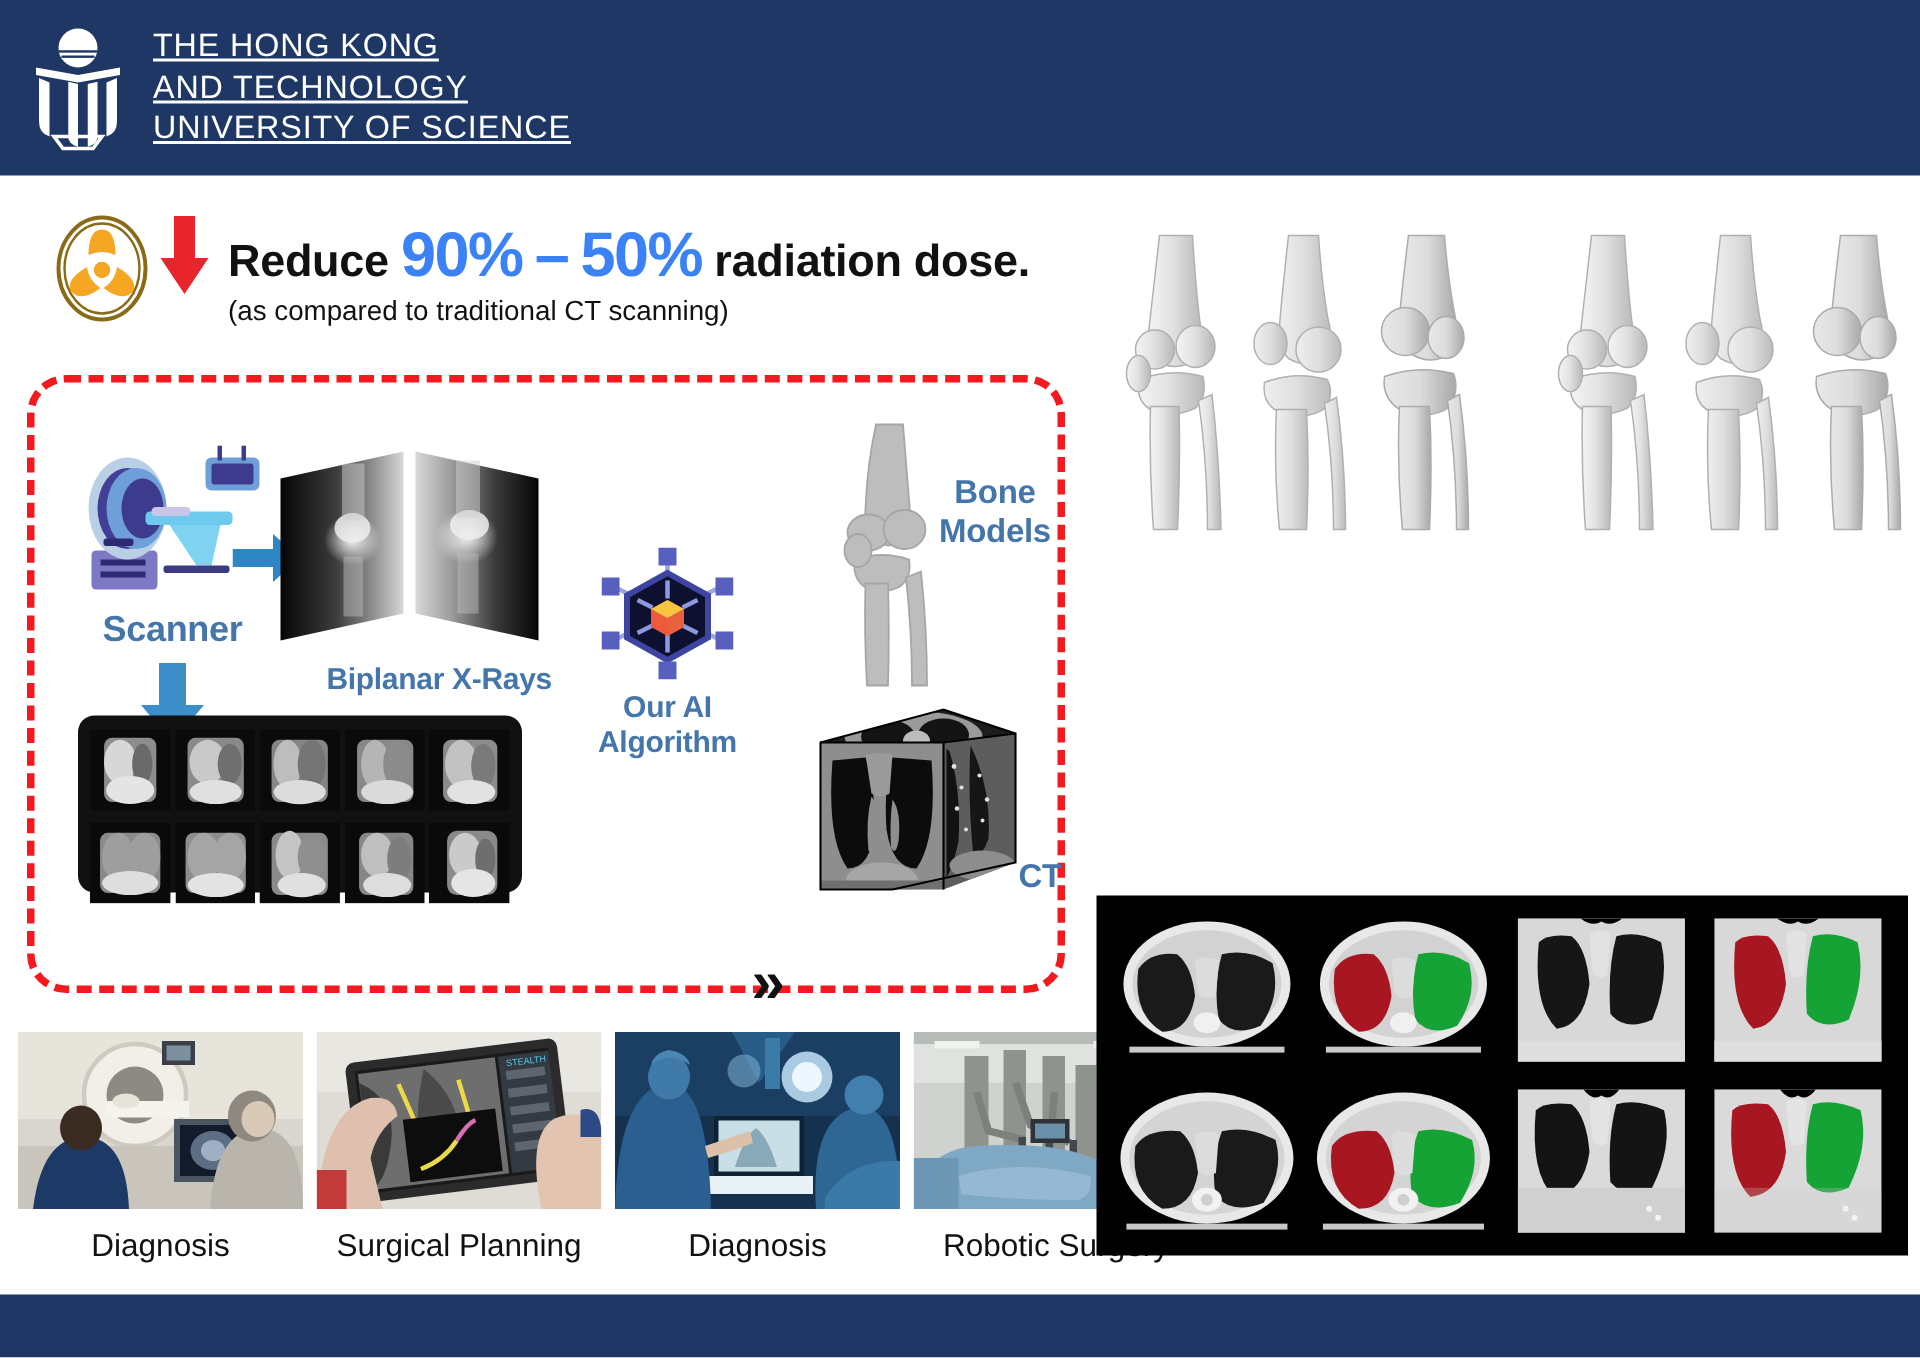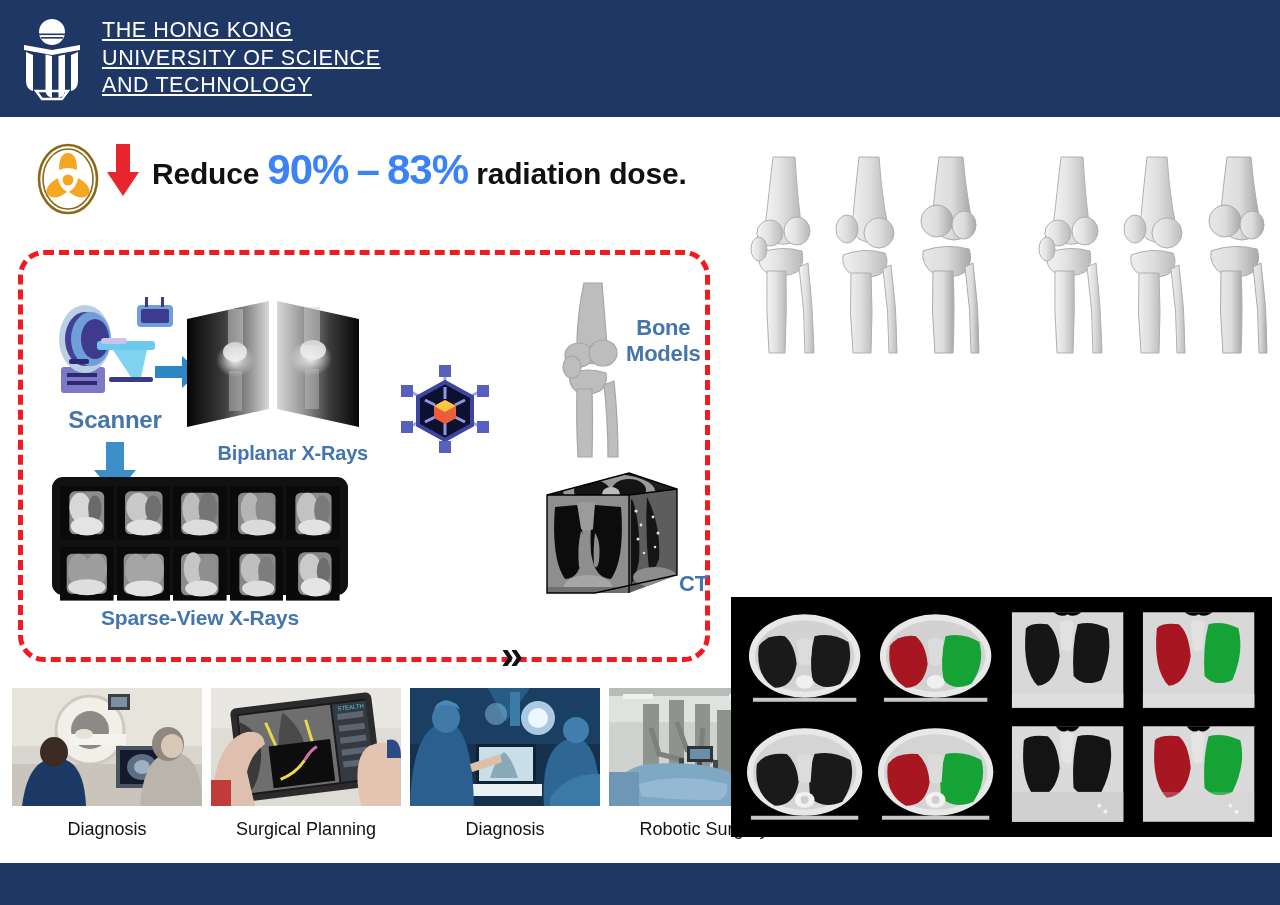--- a/index.html
+++ b/index.html
@@ -89,21 +89,21 @@
 
   .ct-block { position:absolute; left:510px; top:212px; width:185px; }
   .ct-cube { width:148px; height:140px; position:absolute; left:4px; top:0; }
   .ct-label { position:absolute; left:146px; top:104px; font-size:22px; }
 
   
   .apps { position:absolute; left:12px; top:688px; display:flex; gap:9px; }
   .app-card { width:190px; }
   .app-photo { width:190px; height:118px; position:relative; overflow:hidden; }
   .app-caption {
-    text-align:center; font-size:18px; color:#111; margin-top:13px;
+    text-align:center; font-size:21px; color:#111; margin-top:13px;
     white-space:nowrap;
   }
 
   
   .bones-row {
     position:absolute; left:745px; top:140px; width:528px; height:215px;
     display:flex; align-items:flex-end; justify-content:space-between;
   }
   .bones-group { display:flex; align-items:flex-end; gap:6px; }
   .bone-3d { width:76px; height:200px; }
@@ -142,22 +142,22 @@
         <path d="M2 28 L30 33 L58 28 L58 33 L30 38 L2 33 Z" fill="#ffffff"></path>
         <path d="M4 35 L4 64 Q4 72 11 74 L11 38 Z" fill="#ffffff"></path>
         <path d="M23.5 37.5 L23.5 74 Q23.5 79 30 81 L30 39 Z" fill="#ffffff"></path>
         <path d="M36.5 39 L36.5 81 Q43 79 43 74 L43 37.5 Z" fill="#ffffff"></path>
         <path d="M56 35 L56 64 Q56 72 49 74 L49 38 Z" fill="#ffffff"></path>
         <path d="M14 74 L46 74 L40 82 L20 82 Z" fill="none" stroke="#ffffff" stroke-width="2.4"></path>
       </svg>
     </div>
     <div class="univ-name">
       <div>THE HONG KONG</div>
+      <div>AND TECHNOLOGY</div>
       <div>UNIVERSITY OF SCIENCE</div>
-      <div>AND TECHNOLOGY</div>
     </div>
   </div>
 </div>
 
 <div class="headline-row">
   <svg class="rad-icon" viewBox="0 0 64 74">
     <ellipse cx="32" cy="37" rx="29" ry="34" fill="#ffffff" stroke="#8a6a16" stroke-width="2.6"></ellipse>
     <ellipse cx="32" cy="37" rx="25" ry="30" fill="none" stroke="#8a6a16" stroke-width="1.6"></ellipse>
     <path d="M32 11 Q41 11 41 28 Q32 24 23 28 Q23 11 32 11 Z" fill="#f5a623"></path>
     <path d="M11 52 Q8 44 22 36 Q23 45 31 50 Q18 60 11 52 Z" fill="#f5a623"></path>
@@ -165,23 +165,24 @@
     <circle cx="32" cy="38" r="5.5" fill="#f5a623"></circle>
   </svg>
   <svg class="arrow-down-red" viewBox="0 0 34 54">
     <path d="M10 0 L24 0 L24 28 L33 28 L17 52 L1 28 L10 28 Z" fill="#e8242c"></path>
   </svg>
   <div class="headline-text">
     <div class="headline-main">
       <span>Reduce</span>
       <span class="pct">90%</span>
       <span class="pct">–</span>
-      <span class="pct">83%</span>
+      <span class="pct">50%</span>
       <span>radiation dose.</span>
     </div>
+    <div class="headline-sub">(as compared to traditional CT scanning)</div>
   </div>
 </div>
 
 <div class="pipeline">
 
   <div class="scanner-block">
     <svg class="scanner-icon" viewBox="0 0 128 105">
       <rect x="10" y="70" width="44" height="26" rx="3" fill="#7e79c4"></rect>
       <rect x="16" y="76" width="30" height="4" fill="#2e2a72"></rect>
       <rect x="16" y="84" width="30" height="4" fill="#2e2a72"></rect>
@@ -309,21 +310,20 @@
             <ellipse cx="21" cy="31" rx="12" ry="6" fill="#dddddd"></ellipse>
           </svg></div>
       <div class="sparse-cell"><svg viewBox="0 0 40 40" width="100%" height="100%">
             <rect width="40" height="40" fill="#0a0a0a"></rect>
             <rect x="9" y="4" width="25" height="32" rx="5" fill="#8a8a8a"></rect>
             <ellipse cx="18" cy="16" rx="8" ry="11" fill="#cacaca"></ellipse>
             <ellipse cx="28" cy="18" rx="5" ry="10" fill="#6e6e6e"></ellipse>
             <ellipse cx="22" cy="30" rx="11" ry="7" fill="#e5e5e5"></ellipse>
           </svg></div>
     </div>
-    <div class="blue-label sparse-label">Sparse-View X-Rays</div>
   </div>
 
   <div class="ai-block">
     <svg class="ai-icon" viewBox="0 0 88 88">
       <g stroke="#9aa6e0" stroke-width="3">
         <line x1="44" y1="6" x2="44" y2="20"></line>
           <line x1="44" y1="68" x2="44" y2="82"></line>
         <line x1="8" y1="26" x2="20" y2="32"></line>
           <line x1="68" y1="32" x2="80" y2="26"></line>
         <line x1="8" y1="62" x2="20" y2="56"></line>
@@ -343,20 +343,24 @@
       <polygon points="44,47 55,41 55,53 44,59" fill="#e8603c"></polygon>
       <g fill="#5860bf">
         <rect x="38" y="0" width="12" height="12"></rect>
           <rect x="38" y="76" width="12" height="12"></rect>
         <rect x="0" y="20" width="12" height="12"></rect>
           <rect x="76" y="20" width="12" height="12"></rect>
         <rect x="0" y="56" width="12" height="12"></rect>
           <rect x="76" y="56" width="12" height="12"></rect>
       </g>
     </svg>
+    <div class="blue-label ai-label">
+      <div>Our AI</div>
+      <div>Algorithm</div>
+    </div>
   </div>
 
   <div class="chev chev-top">»</div>
   <div class="chev chev-bot">»</div>
 
   <div class="bone-block">
     <svg class="bone-model-svg" viewBox="0 0 92 180">
       <g fill="#bdbdbd" stroke="#a6a6a6" stroke-width="1.2">
         <path d="M38 2 Q32 30 31 58 Q30 72 38 80 Q48 86 56 78 Q62 68 60 52 Q58 28 56 2 Z"></path>
         <ellipse cx="33" cy="74" rx="14" ry="12"></ellipse>

